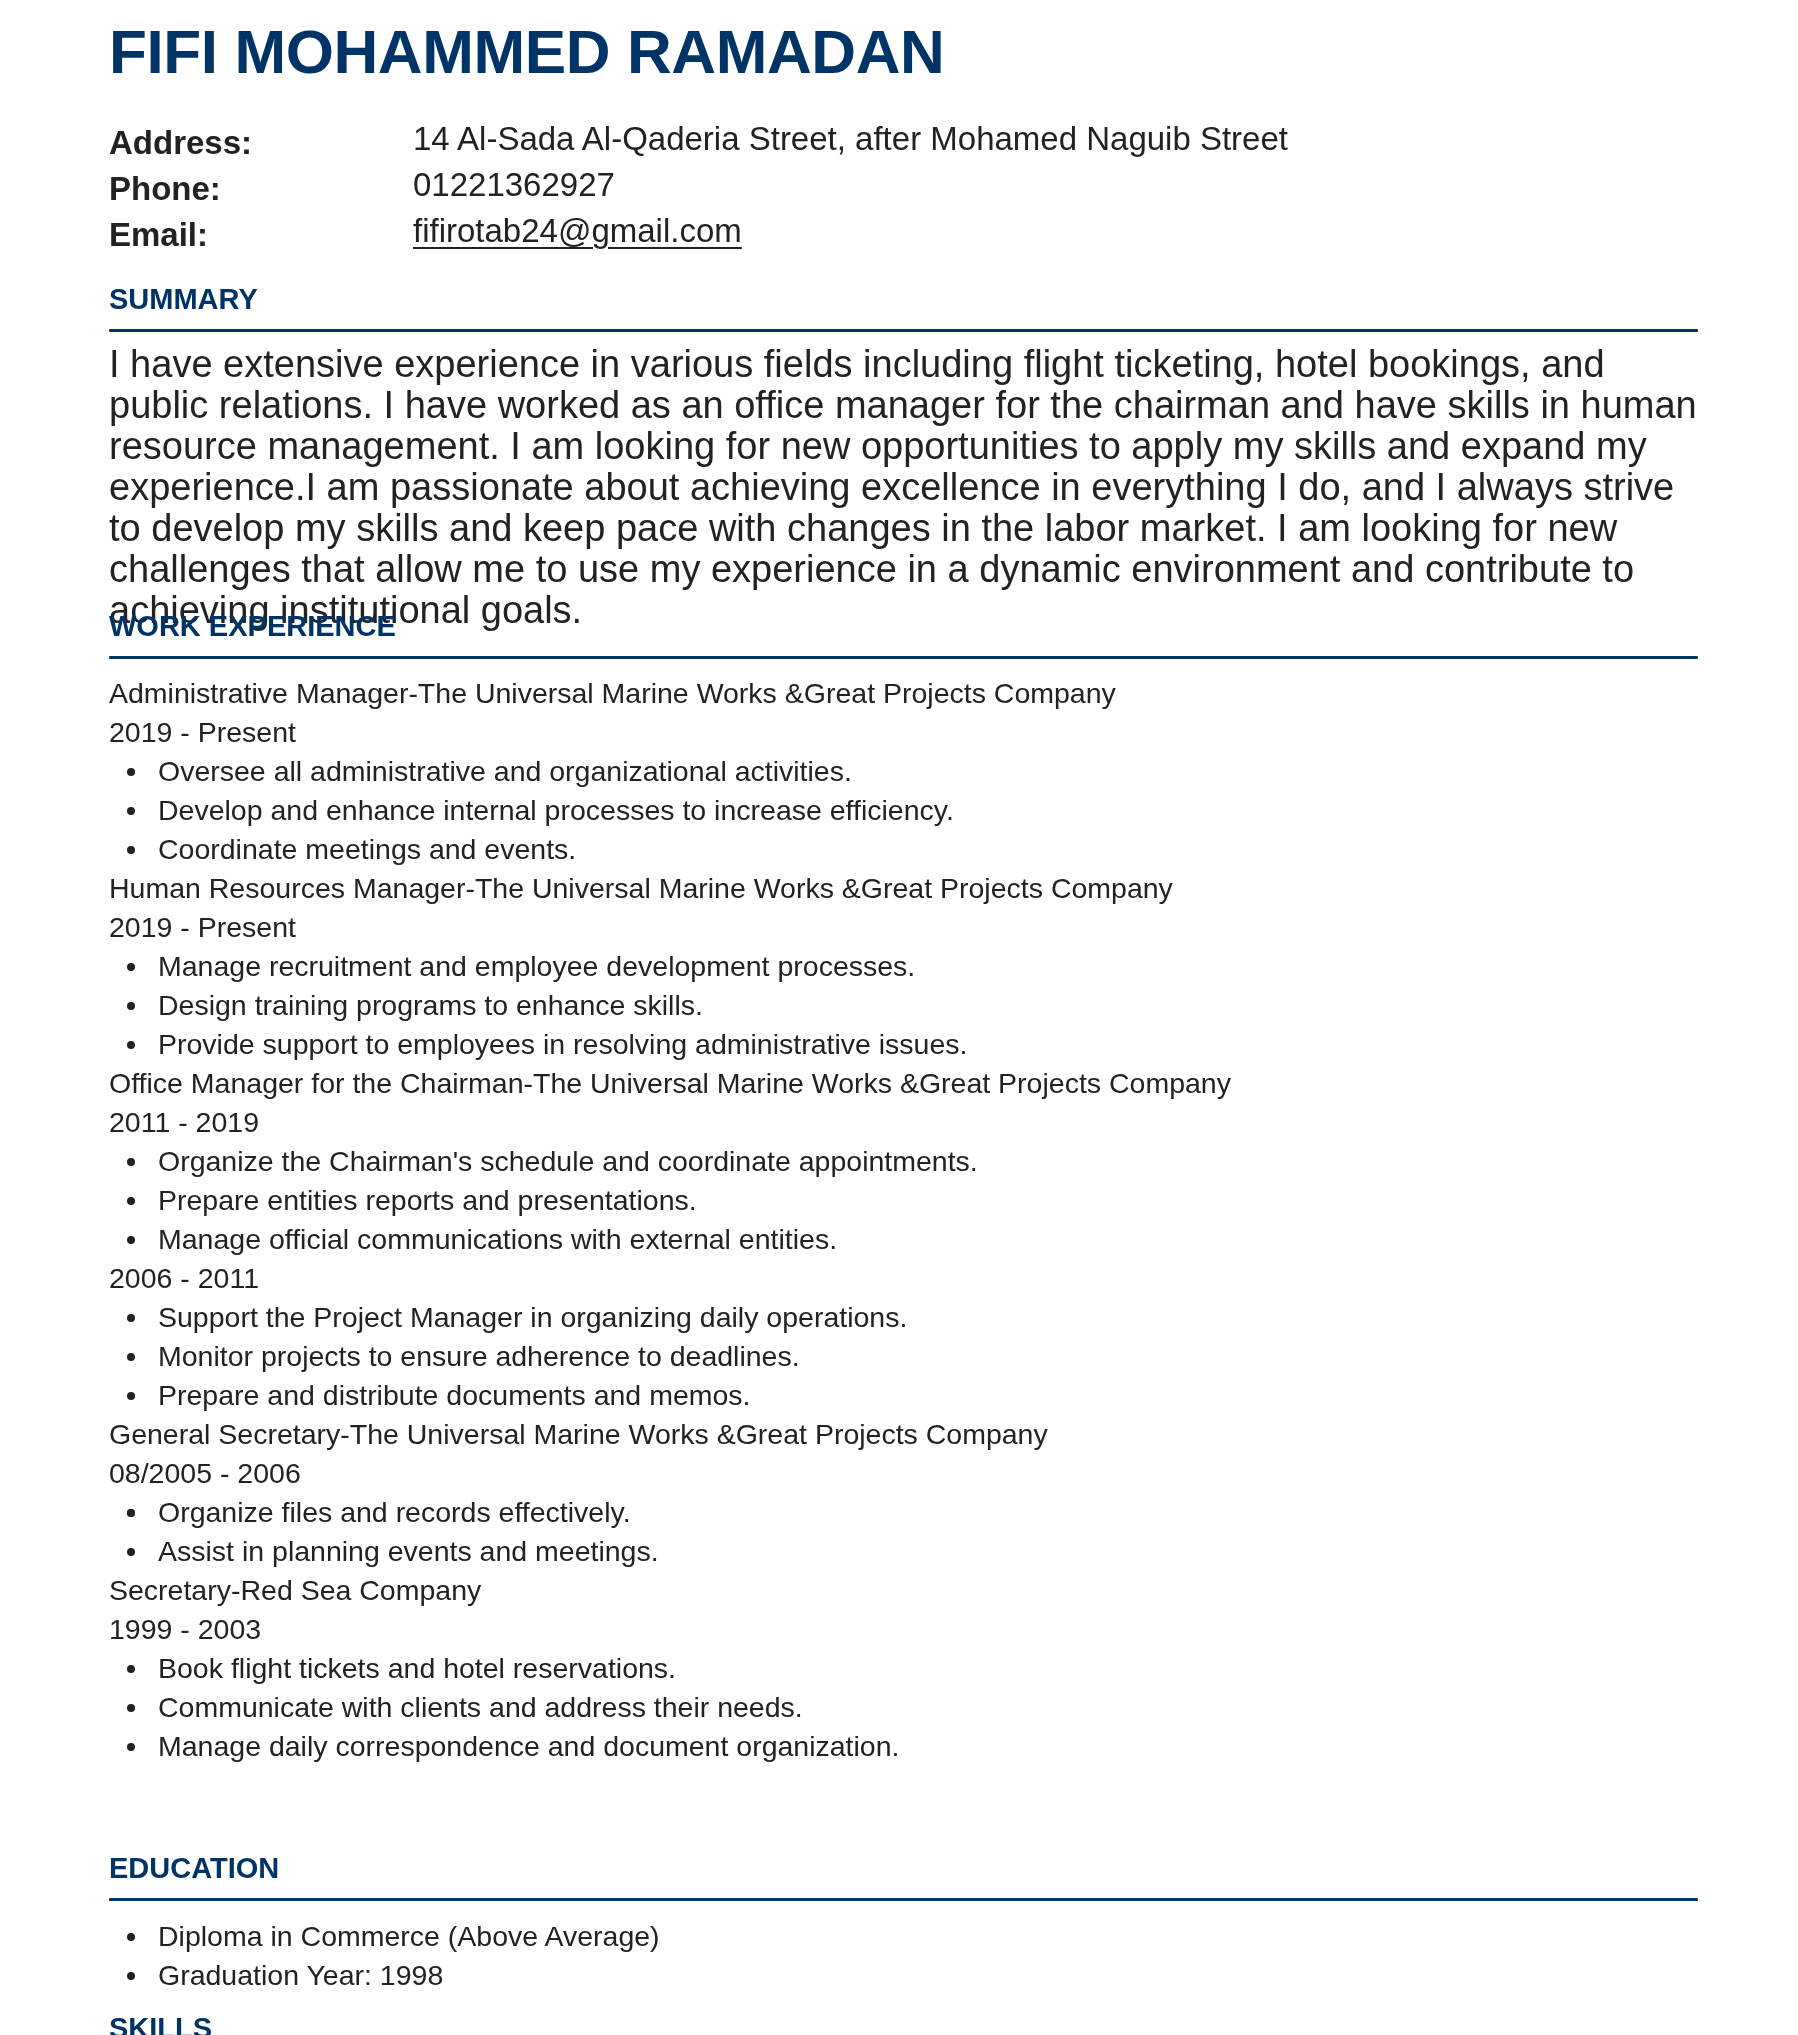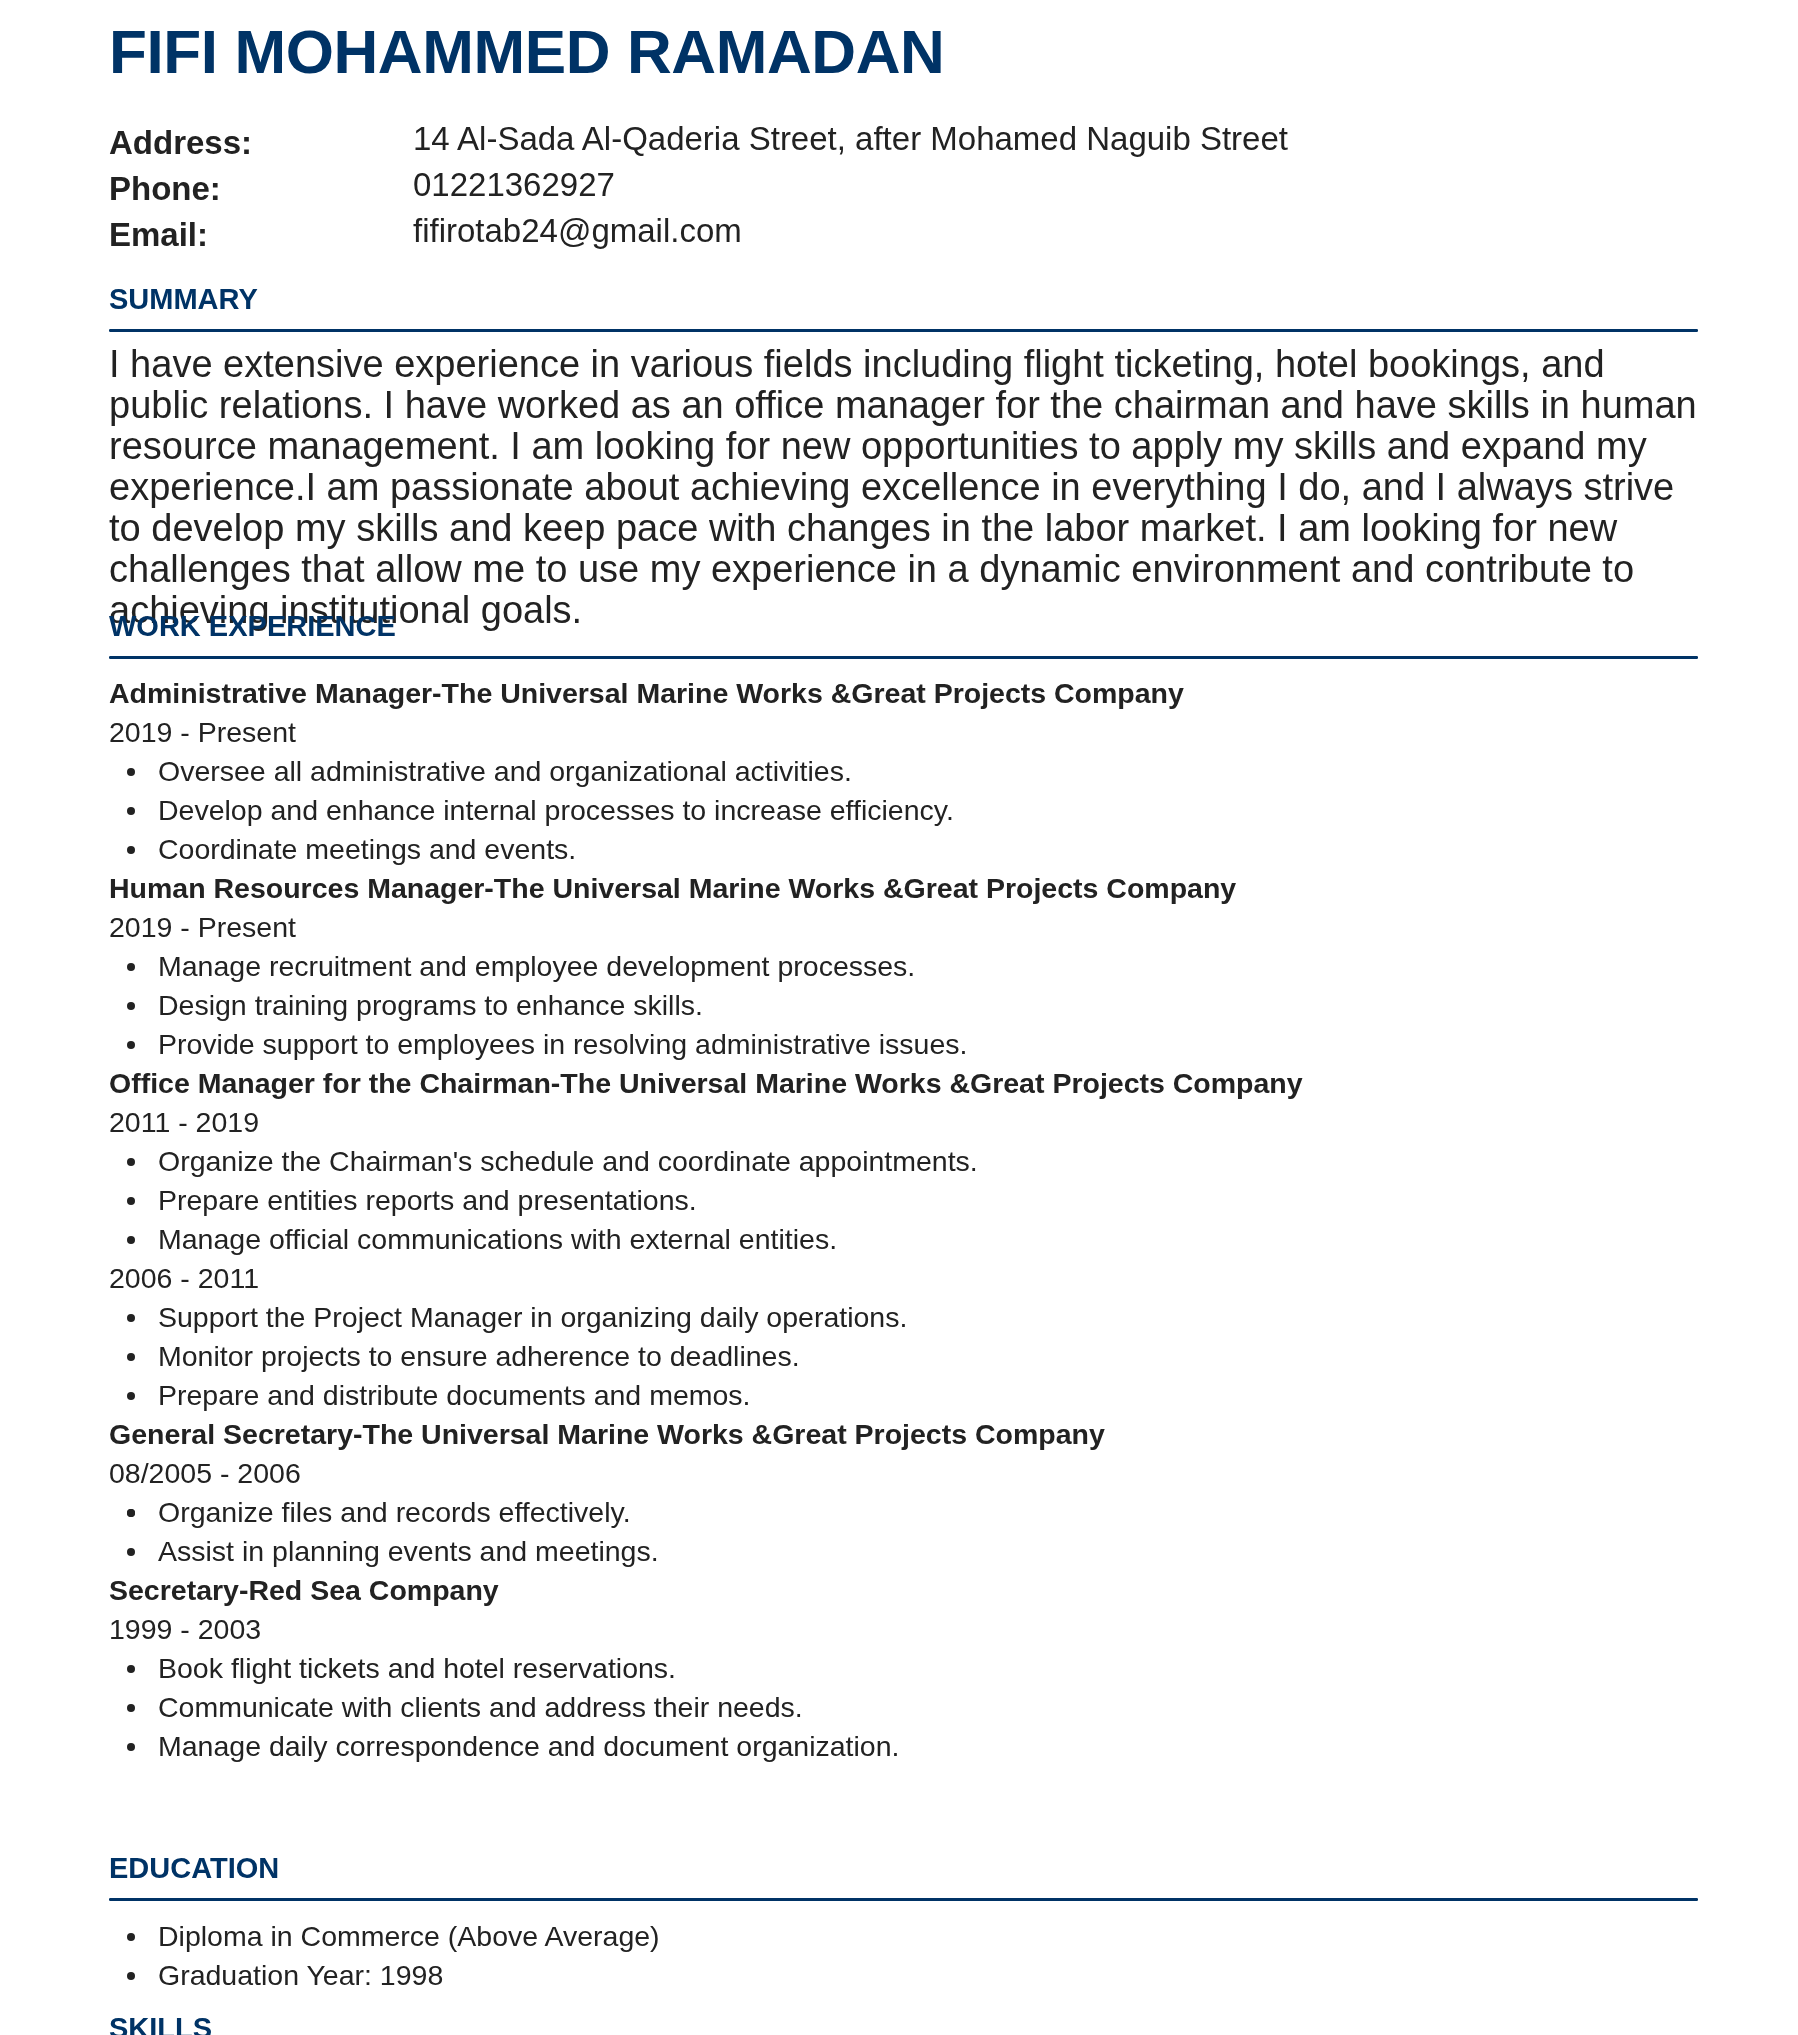--- a/index.html
+++ b/index.html
@@ -11,33 +11,33 @@
   .page { position: absolute; left: 109px; top: 0; width: 1589px; }
   .name {
     position: absolute; left: 0; top: 15.5px;
     font-size: 62px; font-weight: 700; color: #003366; letter-spacing: -0.4px;
     white-space: nowrap; line-height: 1.15;
   }
   .contact { position: absolute; left: 0; top: 118px; width: 1589px; }
   .contact-row { position: relative; height: 46px; font-size: 33px; line-height: 46px; white-space: nowrap; }
   .contact-label { position: absolute; left: 0; top: 2.4px; font-weight: 700; color: #222222; }
   .contact-value { position: absolute; left: 304px; top: -2.4px; color: #222222; }
-  .contact-value.link { text-decoration-thickness: 2px; text-underline-offset: 4.9px; color: #222222; cursor: pointer; }
+  .contact-value.link { text-decoration: underline; text-decoration-thickness: 2px; text-underline-offset: 4.9px; color: #222222; cursor: pointer; }
 
   .section { position: absolute; left: 0; width: 1589px; }
   .section-title {
     font-size: 29px; font-weight: 700; color: #003366; line-height: 41px;
     white-space: nowrap; letter-spacing: 0px;
   }
   .section-rule { height: 2.8px; background: #003366; margin-top: 9px; border-radius: 1.2px; }
 
   .para { font-size: 38px; line-height: 41px; margin-top: 17px; color: #222222; width: 1589px; }
 
   .job { margin: 0; }
-  .job-title { font-size: 28.5px; font-weight: 700; line-height: 39px; white-space: nowrap; color: #222222; }
+  .job-title { font-size: 28.5px; font-weight: 400; line-height: 39px; white-space: nowrap; color: #222222; }
   .job-date { font-size: 28.5px; line-height: 39px; white-space: nowrap; color: #222222; }
   ul.bullets { list-style: none; margin: 0; padding: 0; }
   ul.bullets li {
     position: relative; padding-left: 49px; font-size: 28.5px; line-height: 39px;
     white-space: nowrap; color: #222222;
   }
   ul.bullets li .dot {
     position: absolute; left: 18px; top: 15.5px; width: 8.1px; height: 8.1px;
     background: #222222; border-radius: 50%;
   }

